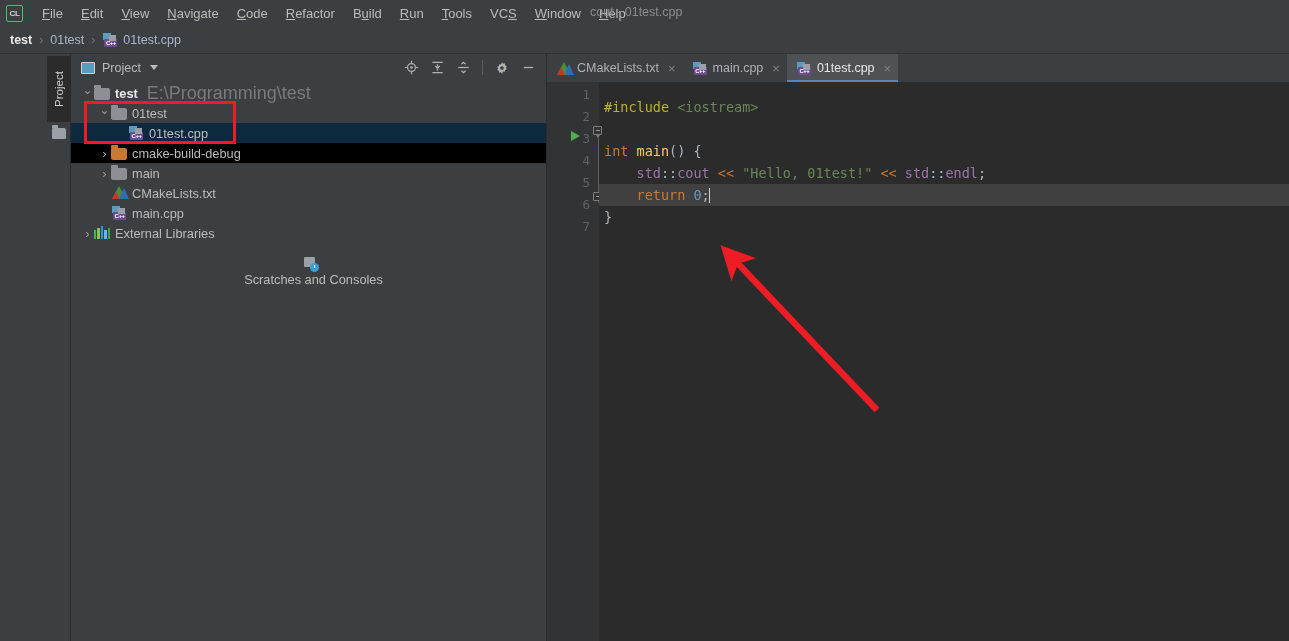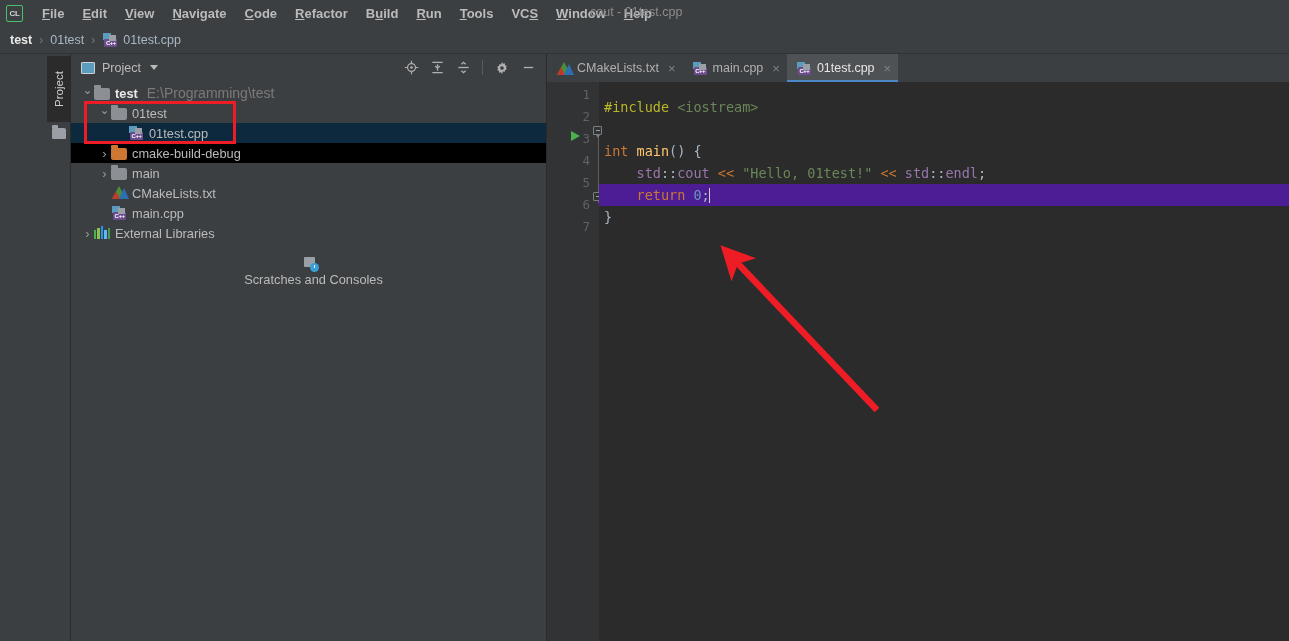--- a/index.html
+++ b/index.html
@@ -19,21 +19,21 @@
   }
   .cl-logo {
     width: 17px; height: 17px; margin-left: 6px; margin-right: 10px;
     background: #3c3f41; border: 1px solid #4bbf6b; border-radius: 2px;
     color: #d6d6d6; font-size: 8px; font-weight: bold;
     display: flex; align-items: center; justify-content: center;
     letter-spacing: -0.3px;
   }
   .menu-item {
     color: #bbbbbb; font-size: 13px; padding: 3px 9px;
-    cursor: default; white-space: nowrap; font-weight: bold;
+    cursor: default; white-space: nowrap;
   }
   .menu-item .mn { text-decoration: underline; }
   .win-title {
     position: absolute; left: 590px; top: 5px;
     color: #8c8c8c; font-size: 12.5px;
   }
 
   
   .breadcrumb {
     height: 28px; background: #3c3f41;
@@ -105,21 +105,21 @@
     font-size: 12.8px; color: #bbbbbb; white-space: nowrap; cursor: default;
   }
   .tree-row.sel { background: #0d293e; }
   .tree-row.excluded { background: #000000; }
   .arrow {
     width: 13px; display: flex; align-items: center; justify-content: center;
     color: #9a9a9a; font-size: 9px; flex: 0 0 13px;
   }
   .arrow.down:before { content: "⌄"; position: relative; top: -3px; font-size: 12px; }
   .arrow.right:before { content: "›"; font-size: 13px; }
-  .tw-path { color: #7a7a7a; margin-left: 9px; font-size: 14px; }
+  .tw-path { color: #7a7a7a; margin-left: 9px; font-size: 18px; }
   .bold-w { color: #e8e8e8; font-weight: bold; }
 
   
   .ico { width: 16px; height: 16px; margin-right: 5px; flex: 0 0 16px; position: relative; }
   .ico-folder { background: #8c9095; border-radius: 1px 2px 2px 2px; height: 12px; margin-top: 2px; }
   .ico-folder:before {
     content: ""; position: absolute; top: -3px; left: 0;
     width: 7px; height: 3px; background: #8c9095; border-radius: 1px 1px 0 0;
   }
   .ico-folder.orange { background: #cc7832; }
@@ -226,21 +226,21 @@
   .fold-bot { top: 110px; }
 
   .code {
     flex: 1; position: relative; padding-top: 14px;
     font-family: "DejaVu Sans Mono", monospace; font-size: 13.5px;
   }
   .cline {
     height: 22px; line-height: 22px; white-space: pre; padding-left: 5px;
     color: #a9b7c6;
   }
-  .cline.current { background: #4c1d95; }
+  .cline.current { background: #404040; }
   .caret {
     display: inline-block; width: 1.5px; height: 15px; background: #d0d0d0;
     vertical-align: -3px; margin-left: -1px;
   }
   .k-pre   { color: #bbb529; }
   .k-inc   { color: #6a8759; }
   .k-kw    { color: #cc7832; }
   .k-fn    { color: #ffc66d; }
   .k-plain { color: #a9b7c6; }
   .k-ns    { color: #9876aa; }

